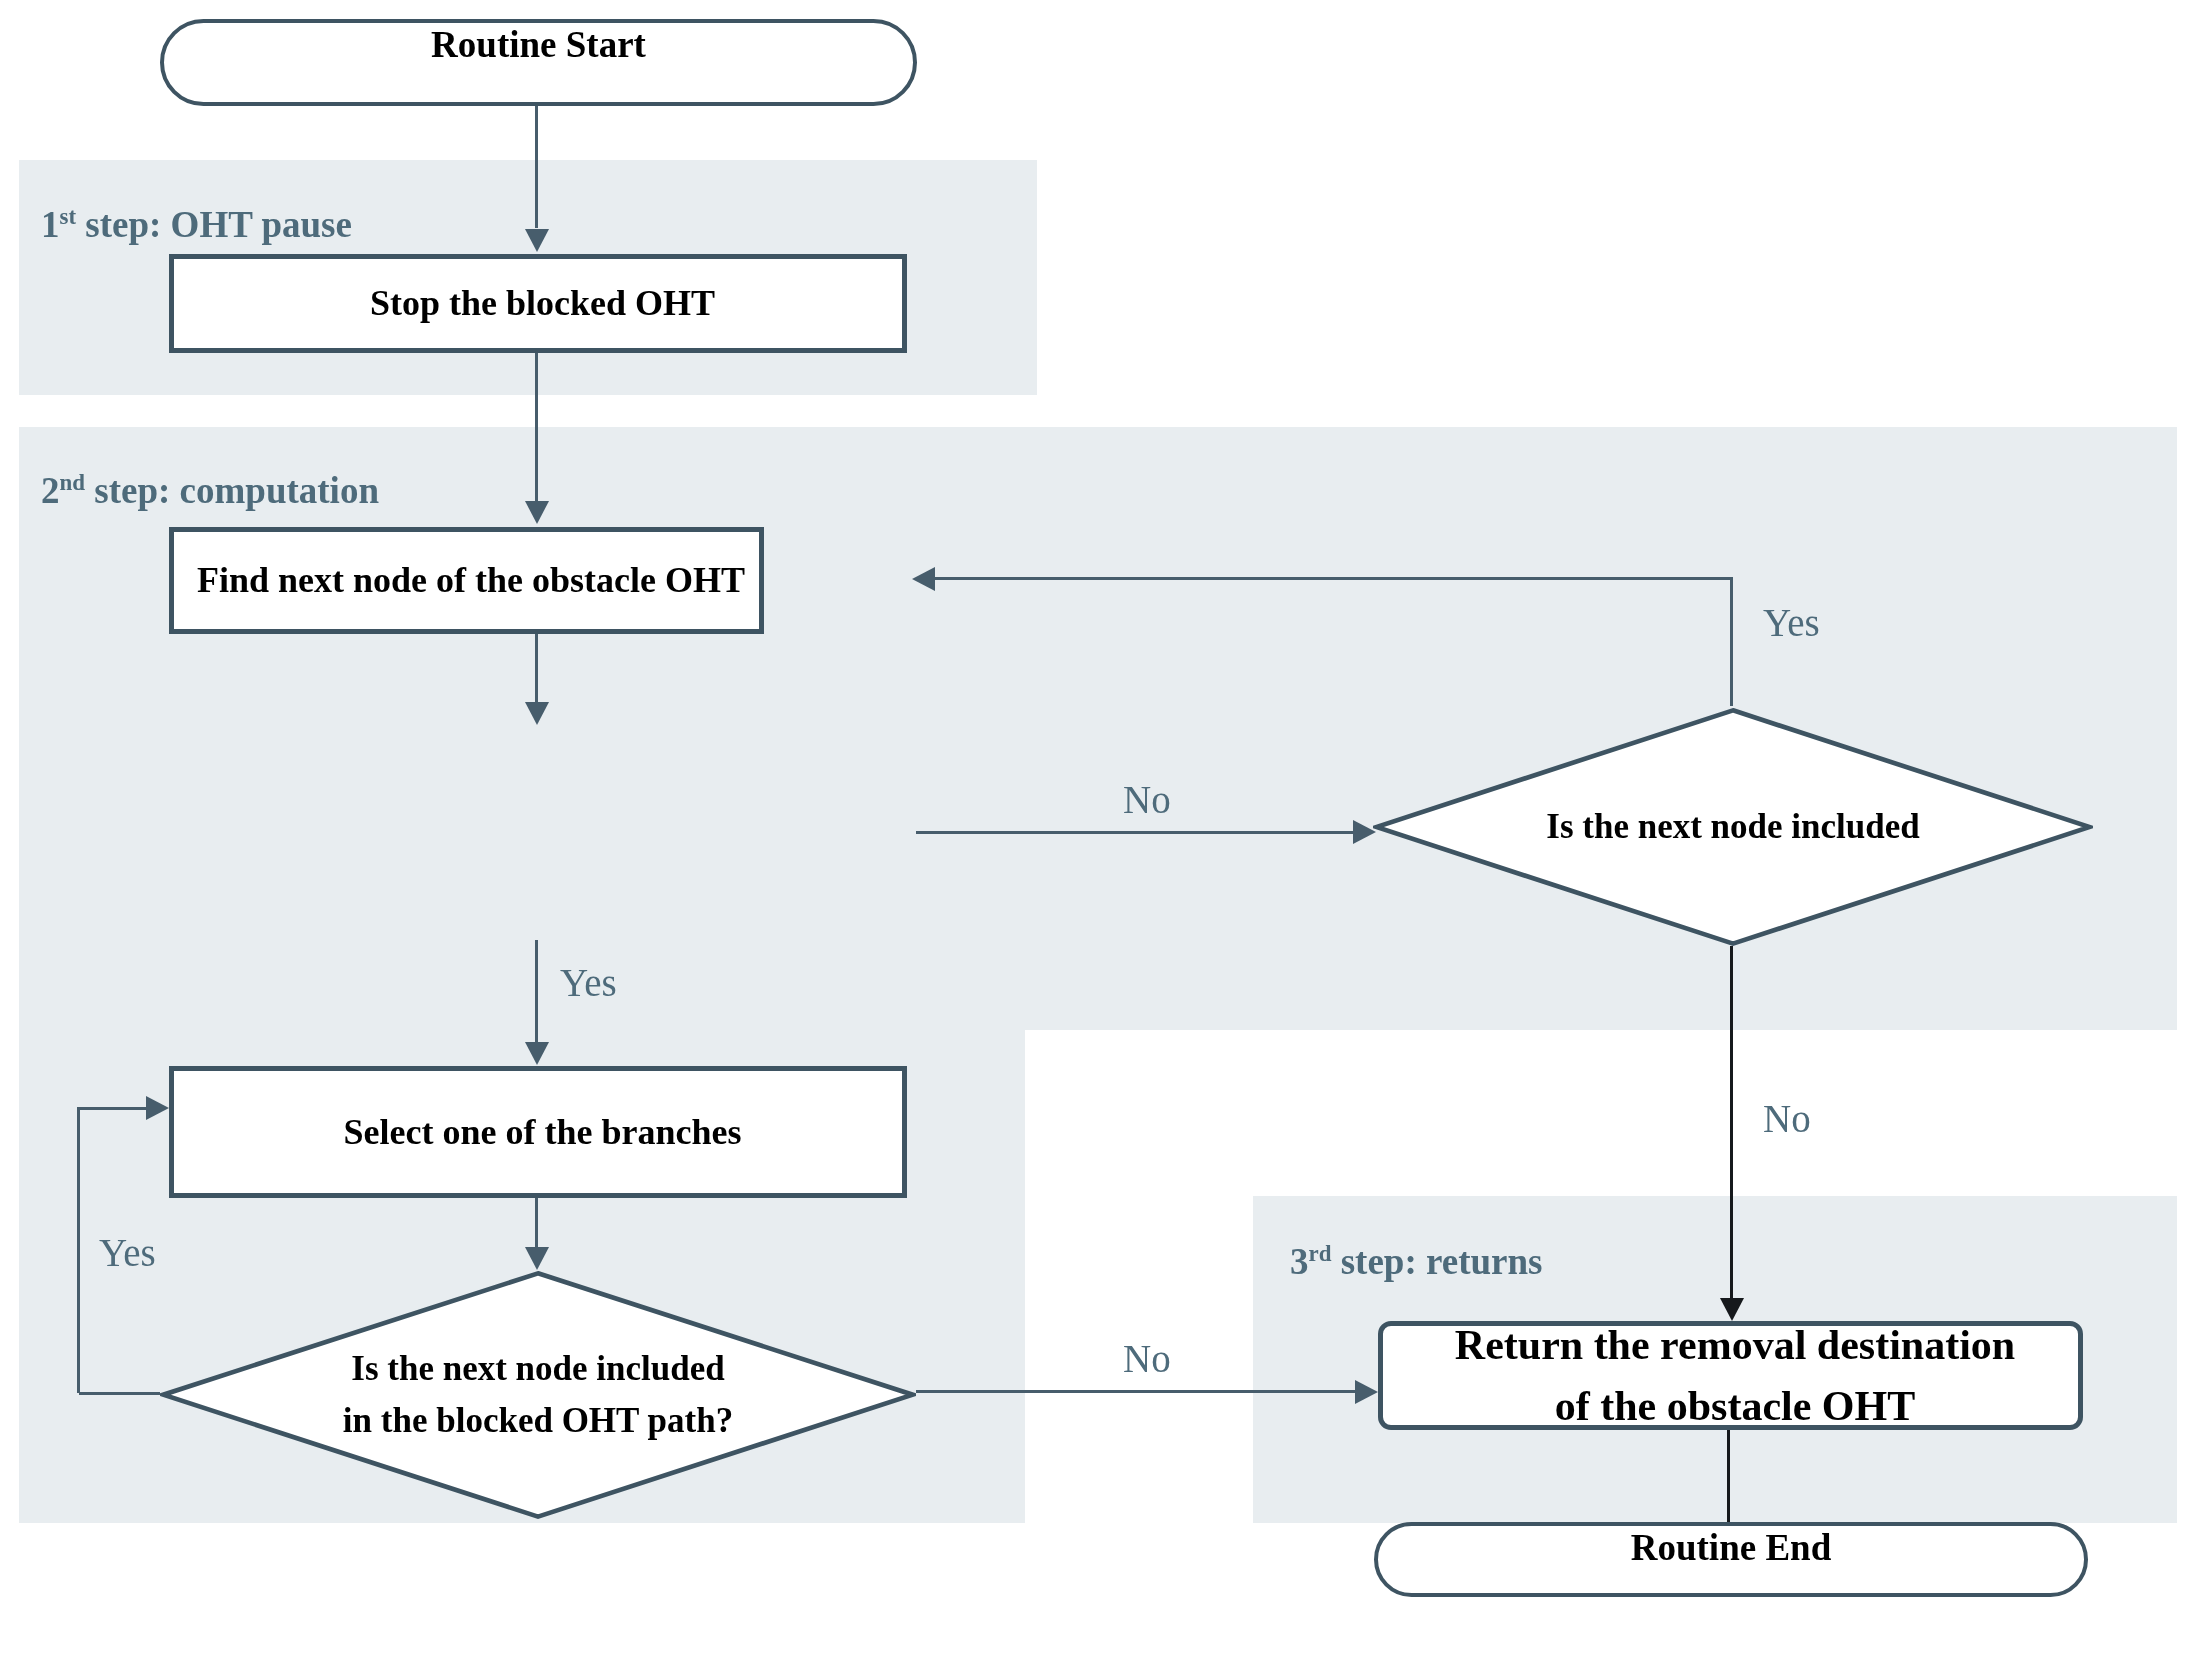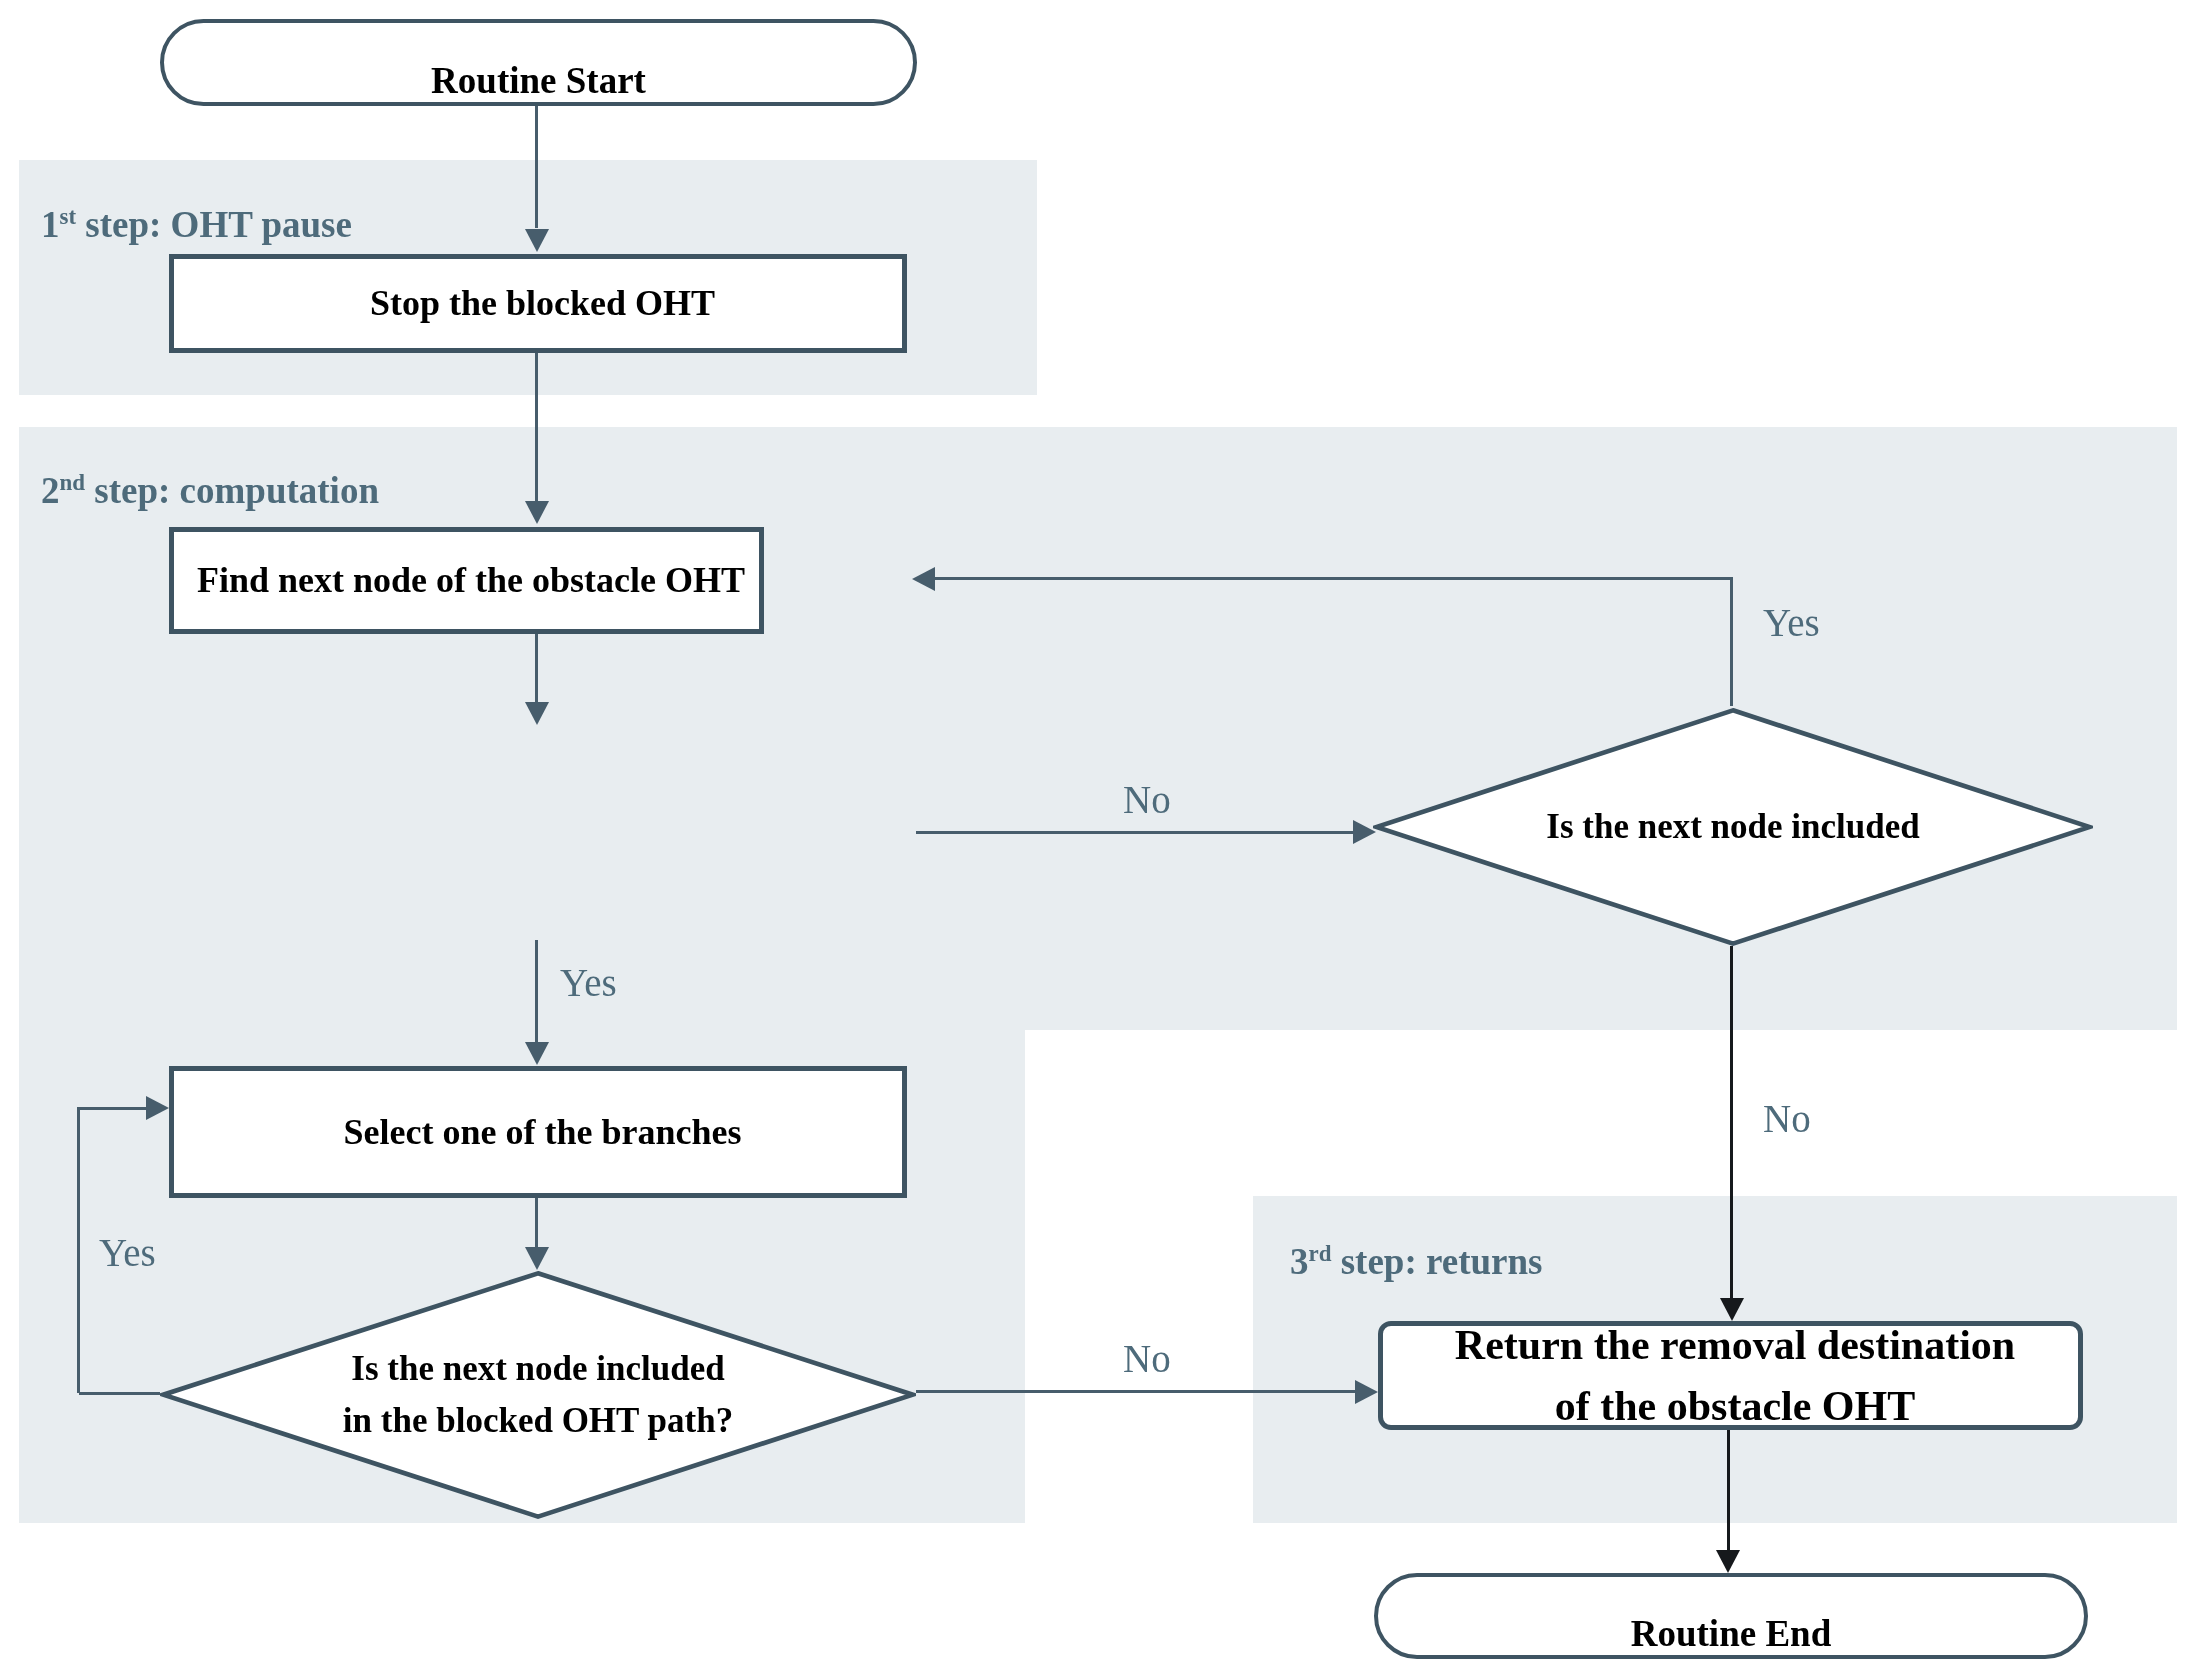--- a/index.html
+++ b/index.html
@@ -9,21 +9,21 @@
   html,body{margin:0;padding:0;background:#fff;}
   #canvas{position:relative;width:2194px;height:1680px;background:#fff;overflow:hidden;
           font-family:"Liberation Serif","DejaVu Serif",serif;}
   .panel{position:absolute;background:var(--panel);}
   .section-label{position:absolute;font-weight:bold;font-size:37px;color:var(--muted);white-space:nowrap;margin-top:28px;}
   .section-label sup{font-size:0.62em;vertical-align:super;}
   .box{position:absolute;background:var(--fill);border:5.3px solid var(--border);
        display:flex;align-items:center;justify-content:center;text-align:center;
        font-weight:bold;font-size:36px;color:var(--ink);line-height:1.45;box-sizing:border-box;padding-left:9px;}
   .pill{position:absolute;background:var(--fill);border:4.7px solid var(--border);border-radius:47px;
-        display:flex;align-items:flex-end;justify-content:center;text-align:center;
+        display:flex;align-items:flex-start;justify-content:center;text-align:center;
         font-weight:bold;font-size:37px;color:var(--ink);box-sizing:border-box;}
   .diamond-wrap{position:absolute;}
   .diamond-wrap svg{display:block;}
   .diamond-wrap polygon{fill:var(--fill);stroke:var(--border);stroke-width:7;}
   .diamond-text{position:absolute;inset:0;display:flex;flex-direction:column;align-items:center;
         justify-content:center;text-align:center;font-weight:bold;font-size:35px;color:var(--ink);line-height:1.5;}
   .vline{position:absolute;width:3.3px;background:var(--line);}
   .hline{position:absolute;height:3.3px;background:var(--line);}
   .dark{background:var(--line-dark);}
   .arr{position:absolute;width:0;height:0;}
@@ -131,18 +131,18 @@
     </div>
   </div>
 
   <div class="box" style="left:1378px;top:1321px;width:705px;height:109px;font-size:42px;border-radius:13px;">
     <span>
       <span style="display:block;">Return the removal destination</span>
       <span style="display:block;">of the obstacle OHT</span>
     </span>
   </div>
 
-  <div class="pill" style="left:1374px;top:1573px;width:714px;height:86px;">
+  <div class="pill" style="left:1374px;top:1522px;width:714px;height:75px;">
     <span>Routine End</span>
   </div>
 
 </div>
 
 
 </body></html>

